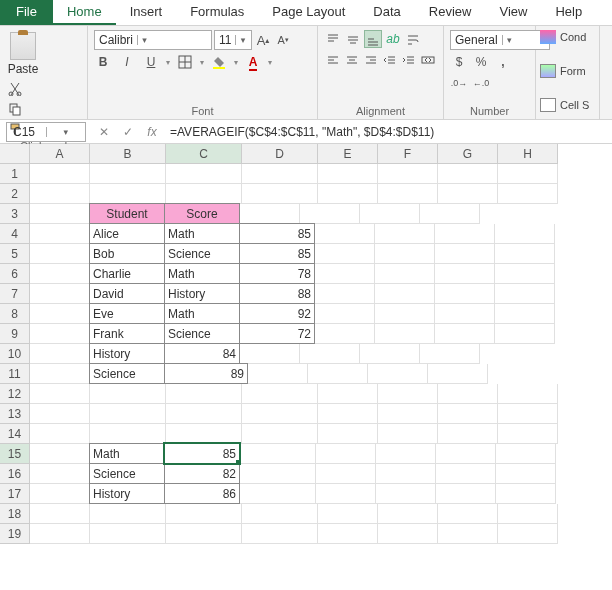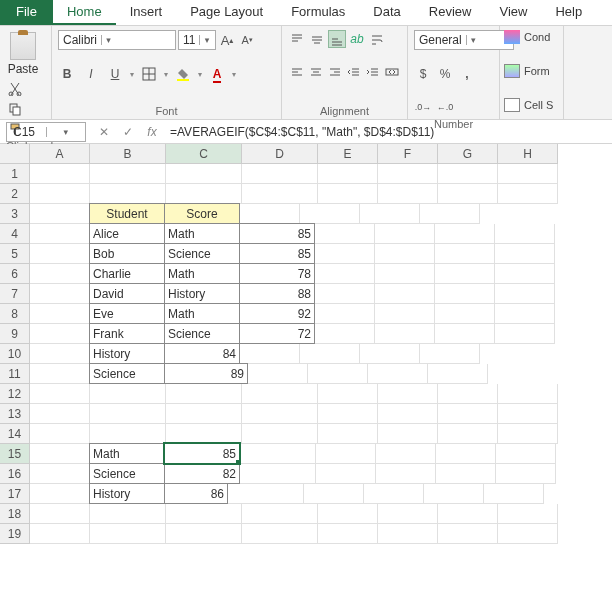--- a/index.html
+++ b/index.html
@@ -7,32 +7,32 @@
 
 
 .titlebar { display: flex; background: #fff; border-bottom: 1px solid #d4d4d4; height: 26px; }
 .file-tab { background: #217346; color: #fff; padding: 4px 16px; font-size: 13px; }
 .tab { padding: 4px 14px; font-size: 13px; color: #333; cursor: pointer; }
 .tab.active { color: #217346; border-bottom: 2px solid #217346; padding-bottom: 2px; }
 
 
 .ribbon { display: flex; background: #f3f3f3; border-bottom: 1px solid #d4d4d4; height: 94px; }
 .group { border-right: 1px solid #d4d4d4; padding: 4px 6px 2px 6px; display: flex; flex-direction: column; justify-content: space-between; }
-.group-body { flex: 1; display: flex; flex-direction: column; gap: 15px; }
+.group-body { flex: 1; display: flex; flex-direction: column; gap: 3px; }
 .group-label { text-align: center; font-size: 11px; color: #666; padding-top: 2px; }
 .row { display: flex; align-items: center; gap: 2px; }
 
 .btn-icon { width: 18px; height: 18px; display: flex; align-items: center; justify-content: center; border: 1px solid transparent; color: #555; font-size: 12px; cursor: pointer; }
 .btn-icon.sel { background: #c8e0d0; border: 1px solid #8eb89c; }
 
 .combo { display: flex; align-items: center; border: 1px solid #ababab; background: #fff; height: 20px; font-size: 12px; }
 .combo span { padding: 0 4px; }
 .combo .arrow { border-left: 1px solid #ababab; width: 14px; text-align: center; color: #666; font-size: 9px; }
 
-.clipboard-group { width: 52px; }
+.clipboard-group { width: 88px; }
 .paste-btn { width: 34px; display:flex; flex-direction:column; align-items:center; gap:2px; cursor:pointer; padding:2px; }
 .paste-icon { width:26px; height:28px; background: linear-gradient(#eee,#ddd); border:1px solid #bbb; position:relative; }
 .paste-icon:before { content:""; position:absolute; top:-3px; left:7px; width:10px; height:5px; background:#b17e39; border-radius:2px 2px 0 0; }
 .small-icons { display:flex; flex-direction:column; gap:2px; }
 
 .font-group { width: 230px; }
 .number-group { width: 92px; }
 .align-group { width: 126px; }
 .cond-group { width: 64px; padding:4px; }
 .cond-row { display:flex; align-items:center; gap:4px; font-size:11px; color:#444; margin-bottom:3px; cursor:pointer; }
@@ -54,37 +54,37 @@
 .corner { position:absolute; top:0; left:0; width:30px; height:20px; background:#f0f0f0; border-right:1px solid #ccc; border-bottom:1px solid #ccc; }
 .colheads { position:absolute; top:0; left:30px; display:flex; }
 .colhead { height:20px; background:#f0f0f0; border-right:1px solid #ccc; border-bottom:1px solid #ccc; text-align:center; font-size:12px; color:#555; line-height:20px; }
 .colhead.sel { background:#d8e8dc; }
 .rowheads { position:absolute; top:20px; left:0; }
 .rowhead { width:30px; height:20px; background:#f0f0f0; border-right:1px solid #ccc; border-bottom:1px solid #ccc; text-align:center; font-size:12px; color:#555; line-height:20px; }
 .rowhead.sel { background:#d8e8dc; }
 .cells { position:absolute; top:20px; left:30px; }
 .cellrow { display:flex; }
 .cell { height:20px; border-right:1px solid #e0e0e0; border-bottom:1px solid #e0e0e0; font-size:12px; padding:0 3px; line-height:20px; overflow:hidden; white-space:nowrap; background:#fff; }
-.cell.hdr { background:#fef9c3; font-weight:normal; text-align:center; }
+.cell.hdr { background:#f9a8d4; font-weight:normal; text-align:center; }
 .cell.b-all { border:1px solid #888; margin:-1px 0 0 -1px; height:21px; }
 .cell.num { text-align:right; }
 .cell.active { outline:2px solid #217346; outline-offset:-1px; position:relative; z-index:2; }
 .cell.active:after { content:""; position:absolute; right:-3px; bottom:-3px; width:6px; height:6px; background:#217346; }
 
 svg { display:block; }
 </style>
 </head>
 <body>
 
 <div class="titlebar">
   <div class="file-tab">File</div>
   <div class="tab active">Home</div>
   <div class="tab">Insert</div>
+  <div class="tab">Formulas</div>
   <div class="tab">Page Layout</div>
-  <div class="tab">Formulas</div>
   <div class="tab">Data</div>
   <div class="tab">Review</div>
   <div class="tab">View</div>
   <div class="tab">Help</div>
 </div>
 
 <div class="ribbon">
 
   <div class="group clipboard-group">
     <div class="group-body row" style="align-items:flex-start">
@@ -467,21 +467,21 @@
         <div class="cell b-all num" style="width: 76px;">82</div>
         <div class="cell" style="width: 76px;"></div>
         <div class="cell" style="width: 60px;"></div>
         <div class="cell" style="width: 60px;"></div>
         <div class="cell" style="width: 60px;"></div>
         <div class="cell" style="width: 60px;"></div>
       </div>
       <div class="cellrow">
         <div class="cell" style="width: 60px;"></div>
         <div class="cell b-all" style="width: 76px;">History</div>
-        <div class="cell b-all num" style="width: 64px;">86</div>
+        <div class="cell b-all num" style="width: 76px;">86</div>
         <div class="cell" style="width: 76px;"></div>
         <div class="cell" style="width: 60px;"></div>
         <div class="cell" style="width: 60px;"></div>
         <div class="cell" style="width: 60px;"></div>
         <div class="cell" style="width: 60px;"></div>
       </div>
       <div class="cellrow">
         <div class="cell" style="width: 60px;"></div>
         <div class="cell" style="width: 76px;"></div>
         <div class="cell" style="width: 76px;"></div>

